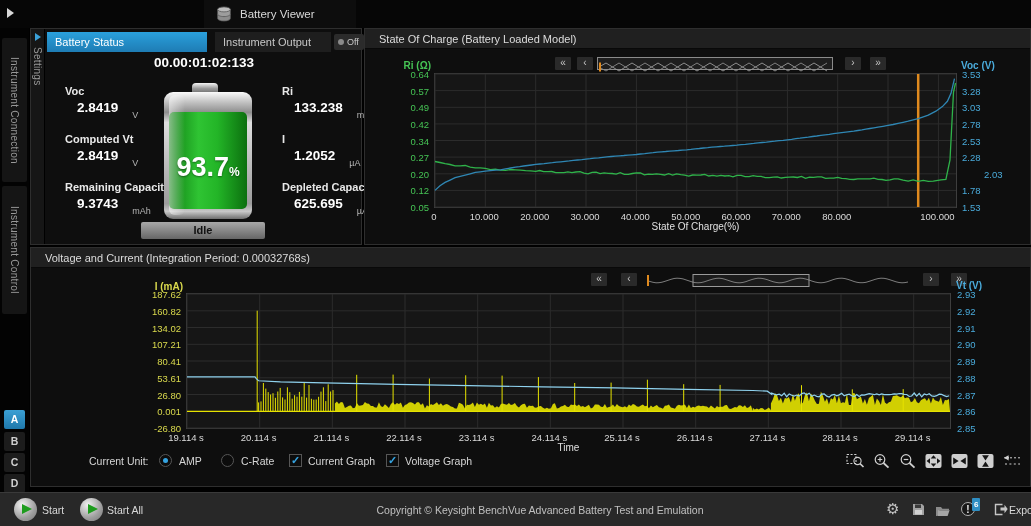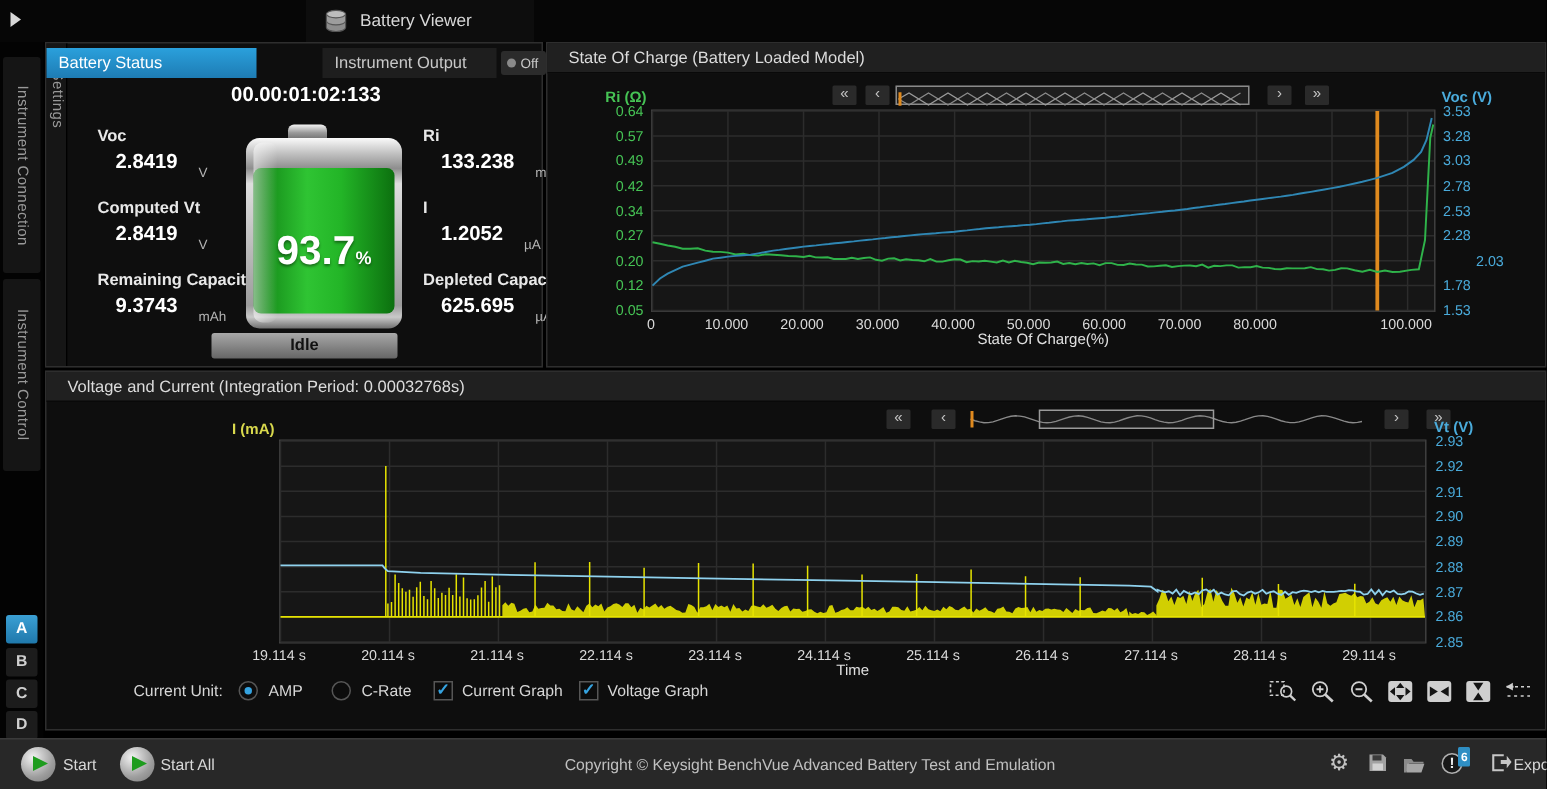--- a/index.html
+++ b/index.html
@@ -25,35 +25,35 @@
 .panel{position:absolute;background:#0e0e0e;border:1px solid #2e2e2e}
 #bs-panel{left:30px;top:28px;width:332px;height:217px}
 #soc-panel{left:364px;top:28px;width:667px;height:217px}
 #vc-panel{left:30px;top:247px;width:1001px;height:240px}
 .panel-title{position:absolute;left:0;top:0;right:0;height:20px;background:#202020;border-bottom:1px solid #090909;font-size:11px;color:#dcdcdc;line-height:20px;padding-left:14px}
 
 .settings-strip{position:absolute;left:0;top:0;width:14px;height:215px;background:#161616;border-right:1px solid #000}
 .strip-arrow{position:absolute;left:4px;top:4px;width:0;height:0;border-top:4px solid transparent;border-bottom:4px solid transparent;border-left:6px solid #3aa0d8}
 .strip-label{position:absolute;left:1px;top:18px}
 .bs-tab{position:absolute;top:3px;height:20px;font-size:11px;line-height:20px;padding-left:8px;color:#fff}
-#bs-tab-status{left:0;width:140px;background:linear-gradient(180deg,#2aa0dc,#1e7cb4)}
+#bs-tab-status{left:16px;width:160px;background:linear-gradient(180deg,#2aa0dc,#1e7cb4)}
 #bs-tab-output{left:184px;width:116px;background:#1e1e1e;color:#c8c8c8}
 .off-btn{position:absolute;left:303px;top:5px;width:30px;height:16px;background:#2b2b2b;border-radius:2px;display:flex;align-items:center;gap:3px;padding:0 4px;font-size:9px;color:#c8c8c8}
 .led{width:6px;height:6px;border-radius:50%;background:#8a8a8a}
 .timer{position:absolute;left:14px;top:26px;width:318px;text-align:center;font-size:13.5px;font-weight:bold;color:#fff}
 .metric{position:absolute;width:152px}
 .metric .lab{font-size:11px;font-weight:bold;color:#e8e8e8}
 .metric .val{margin-top:3px;padding-left:12px;font-size:13.5px;font-weight:bold;color:#fff}
 .metric .unit{display:inline-block;transform:translateY(6px);margin-left:14px;font-size:9px;font-weight:normal;color:#b4b4b4}
 #m-voc{left:34px;top:56px}#m-ri{left:251px;top:56px}
 #m-vt{left:34px;top:104px}#m-i{left:251px;top:104px}
 #m-rem{left:34px;top:152px}#m-dep{left:251px;top:152px}
 #bat{position:absolute;left:133px;top:54px;width:82px;height:136px}
 .bat-cap{position:absolute;left:28px;top:0;width:26px;height:10px;border-radius:4px 4px 0 0;background:linear-gradient(180deg,#f5f5f5,#9a9a9a 55%,#707070)}
-.bat-body{position:absolute;left:0;top:9px;width:104px;height:127px;border-radius:9px;background:linear-gradient(180deg,#fafafa,#c2c2c2 8%,#8e8e8e 16%,#dedede 24%,#9c9c9c 88%,#c9c9c9 94%,#6f6f6f)}
+.bat-body{position:absolute;left:0;top:9px;width:88px;height:127px;border-radius:9px;background:linear-gradient(180deg,#fafafa,#c2c2c2 8%,#8e8e8e 16%,#dedede 24%,#9c9c9c 88%,#c9c9c9 94%,#6f6f6f)}
 .bat-green{position:absolute;left:5px;top:20px;right:5px;bottom:10px;border-radius:5px;background:linear-gradient(90deg,#0e7c12,#2fc433 38%,#23b527 62%,#0c700f)}
 .bat-shine{position:absolute;left:5px;top:3px;width:16px;height:calc(100% - 7px);border-radius:6px;background:linear-gradient(90deg,rgba(255,255,255,.5),rgba(255,255,255,0))}
 .bat-pct{position:absolute;left:0;width:100%;top:60px;text-align:center;color:#fff;font-size:27px;font-weight:bold;text-shadow:0 1px 2px rgba(0,0,0,.45)}
 .bat-pct .pcent{font-size:12px}
 #idle-btn{position:absolute;left:110px;top:193px;width:124px;height:17px;background:linear-gradient(180deg,#a8a8a8,#666);border-radius:2px;color:#111;font-size:11px;font-weight:bold;text-align:center;line-height:17px}
 
 .scrollrow{position:absolute;height:13px}
 #soc-scroll{left:190px;top:28px;width:340px}
 #vc-scroll{left:560px;top:25px;width:395px}
 .sbtn{position:absolute;top:0;width:16px;height:13px;background:#2a2a2a;color:#c4c4c4;font-size:10px;line-height:12px;text-align:center;border-radius:1px}
@@ -393,20 +393,31 @@
     <div class="ax-title" id="vc-rt">Vt (V)</div>
     <div class="plot" id="vc-plot">
       <svg id="vc-svg" width="763" height="134">
           <path d="M0.0,0V134M72.7,0V134M145.3,0V134M218.0,0V134M290.7,0V134M363.3,0V134M436.0,0V134M508.7,0V134M581.3,0V134M654.0,0V134M726.7,0V134M0,0.0H763M0,16.8H763M0,33.5H763M0,50.3H763M0,67.0H763M0,83.8H763M0,100.5H763M0,117.3H763M0,134.0H763" stroke="#2c2c2c" stroke-width="1" fill="none"></path>
           <path d="M147.9,117.3L147.9,109.5L149.9,107.5L151.9,109.9L153.9,107.9L155.9,108.5L157.9,114.0L159.9,113.1L161.9,111.8L163.9,111.4L165.9,114.2L167.9,113.7L169.9,109.0L171.9,111.8L173.9,111.4L175.9,111.1L177.9,107.9L179.9,109.6L181.9,109.7L183.9,112.1L185.9,111.9L187.9,113.4L189.9,113.5L191.9,108.2L193.9,112.2L195.9,113.1L197.9,110.2L199.9,112.1L201.9,114.1L203.9,109.9L205.9,108.3L207.9,110.8L209.9,109.0L211.9,110.1L213.9,108.4L215.9,113.7L217.9,111.0L219.9,110.2L221.9,108.6L223.9,108.2L225.9,109.0L227.9,110.6L229.9,108.2L231.9,108.2L233.9,110.9L235.9,109.2L237.9,114.5L239.9,111.2L241.9,112.4L243.9,109.9L245.9,111.0L247.9,109.7L249.9,108.3L251.9,111.0L253.9,109.3L255.9,111.8L257.9,110.5L259.9,109.9L261.9,111.1L263.9,112.6L265.9,113.1L267.9,114.5L269.9,114.4L271.9,108.7L273.9,109.4L275.9,110.7L277.9,114.5L279.9,110.8L281.9,110.9L283.9,110.2L285.9,108.5L287.9,112.9L289.9,108.6L291.9,110.7L293.9,109.7L295.9,110.9L297.9,109.6L299.9,113.8L301.9,108.7L303.9,111.6L305.9,111.3L307.9,113.7L309.9,112.3L311.9,113.4L313.9,109.9L315.9,109.6L317.9,110.3L319.9,110.8L321.9,108.9L323.9,111.1L325.9,110.4L327.9,109.1L329.9,111.9L331.9,113.4L333.9,111.3L335.9,110.1L337.9,109.8L339.9,113.7L341.9,111.6L343.9,112.0L345.9,111.8L347.9,113.8L349.9,113.4L351.9,112.3L353.9,112.1L355.9,113.8L357.9,114.8L359.9,113.8L361.9,114.7L363.9,114.2L365.9,109.9L367.9,109.3L369.9,114.5L371.9,113.9L373.9,112.6L375.9,112.1L377.9,110.8L379.9,112.8L381.9,112.9L383.9,110.5L385.9,111.0L387.9,110.5L389.9,112.0L391.9,110.5L393.9,112.7L395.9,111.9L397.9,113.3L399.9,112.1L401.9,110.7L403.9,114.5L405.9,113.6L407.9,110.5L409.9,110.5L411.9,110.8L413.9,112.7L415.9,113.1L417.9,110.1L419.9,113.7L421.9,113.1L423.9,112.5L425.9,110.6L427.9,112.9L429.9,109.9L431.9,112.1L433.9,112.8L435.9,113.3L437.9,112.3L439.9,113.5L441.9,110.5L443.9,112.1L445.9,110.0L447.9,110.8L449.9,112.5L451.9,112.8L453.9,111.5L455.9,110.4L457.9,112.3L459.9,111.8L461.9,114.3L463.9,111.6L465.9,113.2L467.9,112.1L469.9,110.9L471.9,113.2L473.9,113.7L475.9,114.7L477.9,111.8L479.9,111.5L481.9,110.4L483.9,113.6L485.9,113.9L487.9,114.8L489.9,111.7L491.9,110.7L493.9,111.4L495.9,111.2L497.9,110.6L499.9,114.1L501.9,110.5L503.9,113.9L505.9,112.7L507.9,113.4L509.9,111.9L511.9,111.6L513.9,112.3L515.9,111.8L517.9,112.3L519.9,112.5L521.9,114.0L523.9,111.4L525.9,113.0L527.9,114.6L529.9,112.0L531.9,113.2L533.9,112.7L535.9,112.8L537.9,111.3L539.9,111.0L541.9,114.6L543.9,114.9L545.9,114.0L547.9,113.0L549.9,113.6L551.9,111.3L553.9,111.5L555.9,113.0L557.9,111.3L559.9,114.1L561.9,113.2L563.9,111.3L565.8,117.3ZM565.8,117.3L565.8,113.7L567.8,115.4L569.8,114.6L571.8,115.4L573.8,114.0L575.8,114.2L577.8,116.0L579.8,115.0L581.8,113.6L583.8,115.9L583.9,117.3ZM583.9,117.3L583.9,109.6L585.9,105.2L587.9,99.2L589.9,100.7L591.9,106.9L593.9,103.7L595.9,109.4L597.9,103.9L599.9,104.6L601.9,103.1L603.9,108.6L605.9,99.9L607.9,106.7L609.9,101.2L611.9,99.2L613.9,110.6L615.9,108.6L617.9,101.0L619.9,98.5L621.9,107.2L623.9,99.4L625.9,102.2L627.9,106.7L629.9,109.9L631.9,109.8L633.9,97.6L635.9,101.7L637.9,107.8L639.9,104.2L641.9,110.4L643.9,104.3L645.9,105.6L647.9,100.8L649.9,109.2L651.9,101.4L653.9,109.2L655.9,108.3L657.9,108.7L659.9,99.7L661.9,111.1L663.9,111.1L665.9,99.1L667.9,99.4L669.9,105.2L671.9,104.0L673.9,102.4L675.9,109.4L677.9,104.9L679.9,110.7L681.9,104.0L683.9,102.4L685.9,100.8L687.9,110.9L689.9,104.5L691.9,107.1L693.9,111.1L695.9,100.1L697.9,108.4L699.9,109.9L701.9,108.3L703.9,107.5L705.9,102.0L707.9,101.7L709.9,101.2L711.9,102.4L713.9,103.2L715.9,101.4L717.9,104.2L719.9,103.4L721.9,103.7L723.9,108.3L725.9,107.2L727.9,104.1L729.9,108.2L731.9,109.2L733.9,106.2L735.9,105.0L737.9,104.2L739.9,107.1L741.9,103.8L743.9,109.4L745.9,103.6L747.9,106.2L749.9,107.1L751.9,107.7L753.9,102.9L755.9,110.9L757.9,106.0L759.9,106.2L761.9,104.9L763.0,117.3Z" fill="#e6e300" fill-opacity="0.9" stroke="none"></path>
           <path d="M70.2,117.3V16.7M71.6,117.3V108.4M74.0,117.3V107.4M76.4,117.3V89.0M78.8,117.3V94.6M81.2,117.3V98.1M83.6,117.3V100.5M86.0,117.3V99.2M88.4,117.3V103.8M90.8,117.3V97.5M93.2,117.3V93.9M95.6,117.3V103.4M98.0,117.3V105.5M100.4,117.3V93.3M102.8,117.3V98.2M105.2,117.3V104.7M107.6,117.3V101.2M110.0,117.3V102.7M112.4,117.3V97.9M114.8,117.3V102.7M117.2,117.3V88.9M119.6,117.3V103.6M122.0,117.3V91.0M124.4,117.3V104.8M126.8,117.3V105.7M129.2,117.3V105.5M131.6,117.3V102.8M134.0,117.3V97.6M136.4,117.3V93.3M138.8,117.3V107.1M141.2,117.3V90.3M143.6,117.3V97.5M146.0,117.3V96.1M169.7,117.3V80.8M206.1,117.3V80.6M242.4,117.3V84.5M278.7,117.3V81.3M315.1,117.3V81.6M351.4,117.3V83.1M387.7,117.3V89.0M424.1,117.3V88.6M460.4,117.3V85.7M496.7,117.3V90.2M533.1,117.3V90.9M614.5,117.3V91.2M665.3,117.3V95.3M716.2,117.3V95.1" stroke="#e6e300" stroke-width="1" fill="none"></path>
           <path d="M0,117.3H763M0.0,117.3H68.0" stroke="#e6e300" stroke-width="1.2" fill="none"></path>
           <path d="M0.0,82.91L68.0,82.91L69.5,84.92L71.6,86.77L93.4,87.94L137.0,88.94L209.7,90.28L282.4,91.62L355.0,92.80L427.7,93.97L500.4,95.31L565.8,96.48L580.3,97.15L584.7,100.33L584.7,99.21L587.2,100.15L589.7,100.95L592.2,100.22L594.7,101.74L597.2,99.09L599.7,102.76L602.2,99.95L604.7,101.22L607.2,102.11L609.7,101.03L612.2,102.11L614.7,99.58L617.2,98.99L619.7,100.86L622.2,99.21L624.7,102.34L627.2,101.08L629.7,102.31L632.2,102.84L634.7,100.19L637.2,99.95L639.7,102.14L642.2,102.99L644.7,101.08L647.2,100.34L649.7,101.76L652.2,100.86L654.7,99.23L657.2,101.83L659.7,100.80L662.2,100.22L664.7,101.81L667.2,102.59L669.7,100.46L672.2,102.53L674.7,100.81L677.2,101.19L679.7,100.31L682.2,99.72L684.7,100.03L687.2,100.70L689.7,99.89L692.2,100.89L694.7,99.99L697.2,100.55L699.7,100.54L702.2,100.60L704.7,100.30L707.2,99.94L709.7,100.11L712.2,99.49L714.7,99.56L717.2,100.30L719.7,100.49L722.2,102.41L724.7,101.99L727.2,99.02L729.7,102.19L732.2,99.37L734.7,102.86L737.2,100.01L739.7,100.93L742.2,99.70L744.7,101.92L747.2,102.28L749.7,101.70L752.2,100.20L754.7,100.42L757.2,101.69L759.7,102.58L762.2,101.76" stroke="#8fd2ee" stroke-width="1.2" fill="none"></path>
         </svg>
     </div>
+    <div class="labbox" id="vc-yl">
+        <span class="tick" style="position: absolute; right: 2px; top: -4px;">187.62</span>
+        <span class="tick" style="position: absolute; right: 2px; top: 12.75px;">160.82</span>
+        <span class="tick" style="position: absolute; right: 2px; top: 29.5px;">134.02</span>
+        <span class="tick" style="position: absolute; right: 2px; top: 46.25px;">107.21</span>
+        <span class="tick" style="position: absolute; right: 2px; top: 63px;">80.41</span>
+        <span class="tick" style="position: absolute; right: 2px; top: 79.75px;">53.61</span>
+        <span class="tick" style="position: absolute; right: 2px; top: 96.5px;">26.80</span>
+        <span class="tick" style="position: absolute; right: 2px; top: 113.25px;">0.001</span>
+        <span class="tick" style="position: absolute; right: 2px; top: 130px;">-26.80</span>
+      </div>
     <div class="labbox" id="vc-yr">
         <span class="tick" style="position: absolute; left: 2px; top: -4px;">2.93</span>
         <span class="tick" style="position: absolute; left: 2px; top: 12.75px;">2.92</span>
         <span class="tick" style="position: absolute; left: 2px; top: 29.5px;">2.91</span>
         <span class="tick" style="position: absolute; left: 2px; top: 46.25px;">2.90</span>
         <span class="tick" style="position: absolute; left: 2px; top: 63px;">2.89</span>
         <span class="tick" style="position: absolute; left: 2px; top: 79.75px;">2.88</span>
         <span class="tick" style="position: absolute; left: 2px; top: 96.5px;">2.87</span>
         <span class="tick" style="position: absolute; left: 2px; top: 113.25px;">2.86</span>
         <span class="tick" style="position: absolute; left: 2px; top: 130px;">2.85</span>

